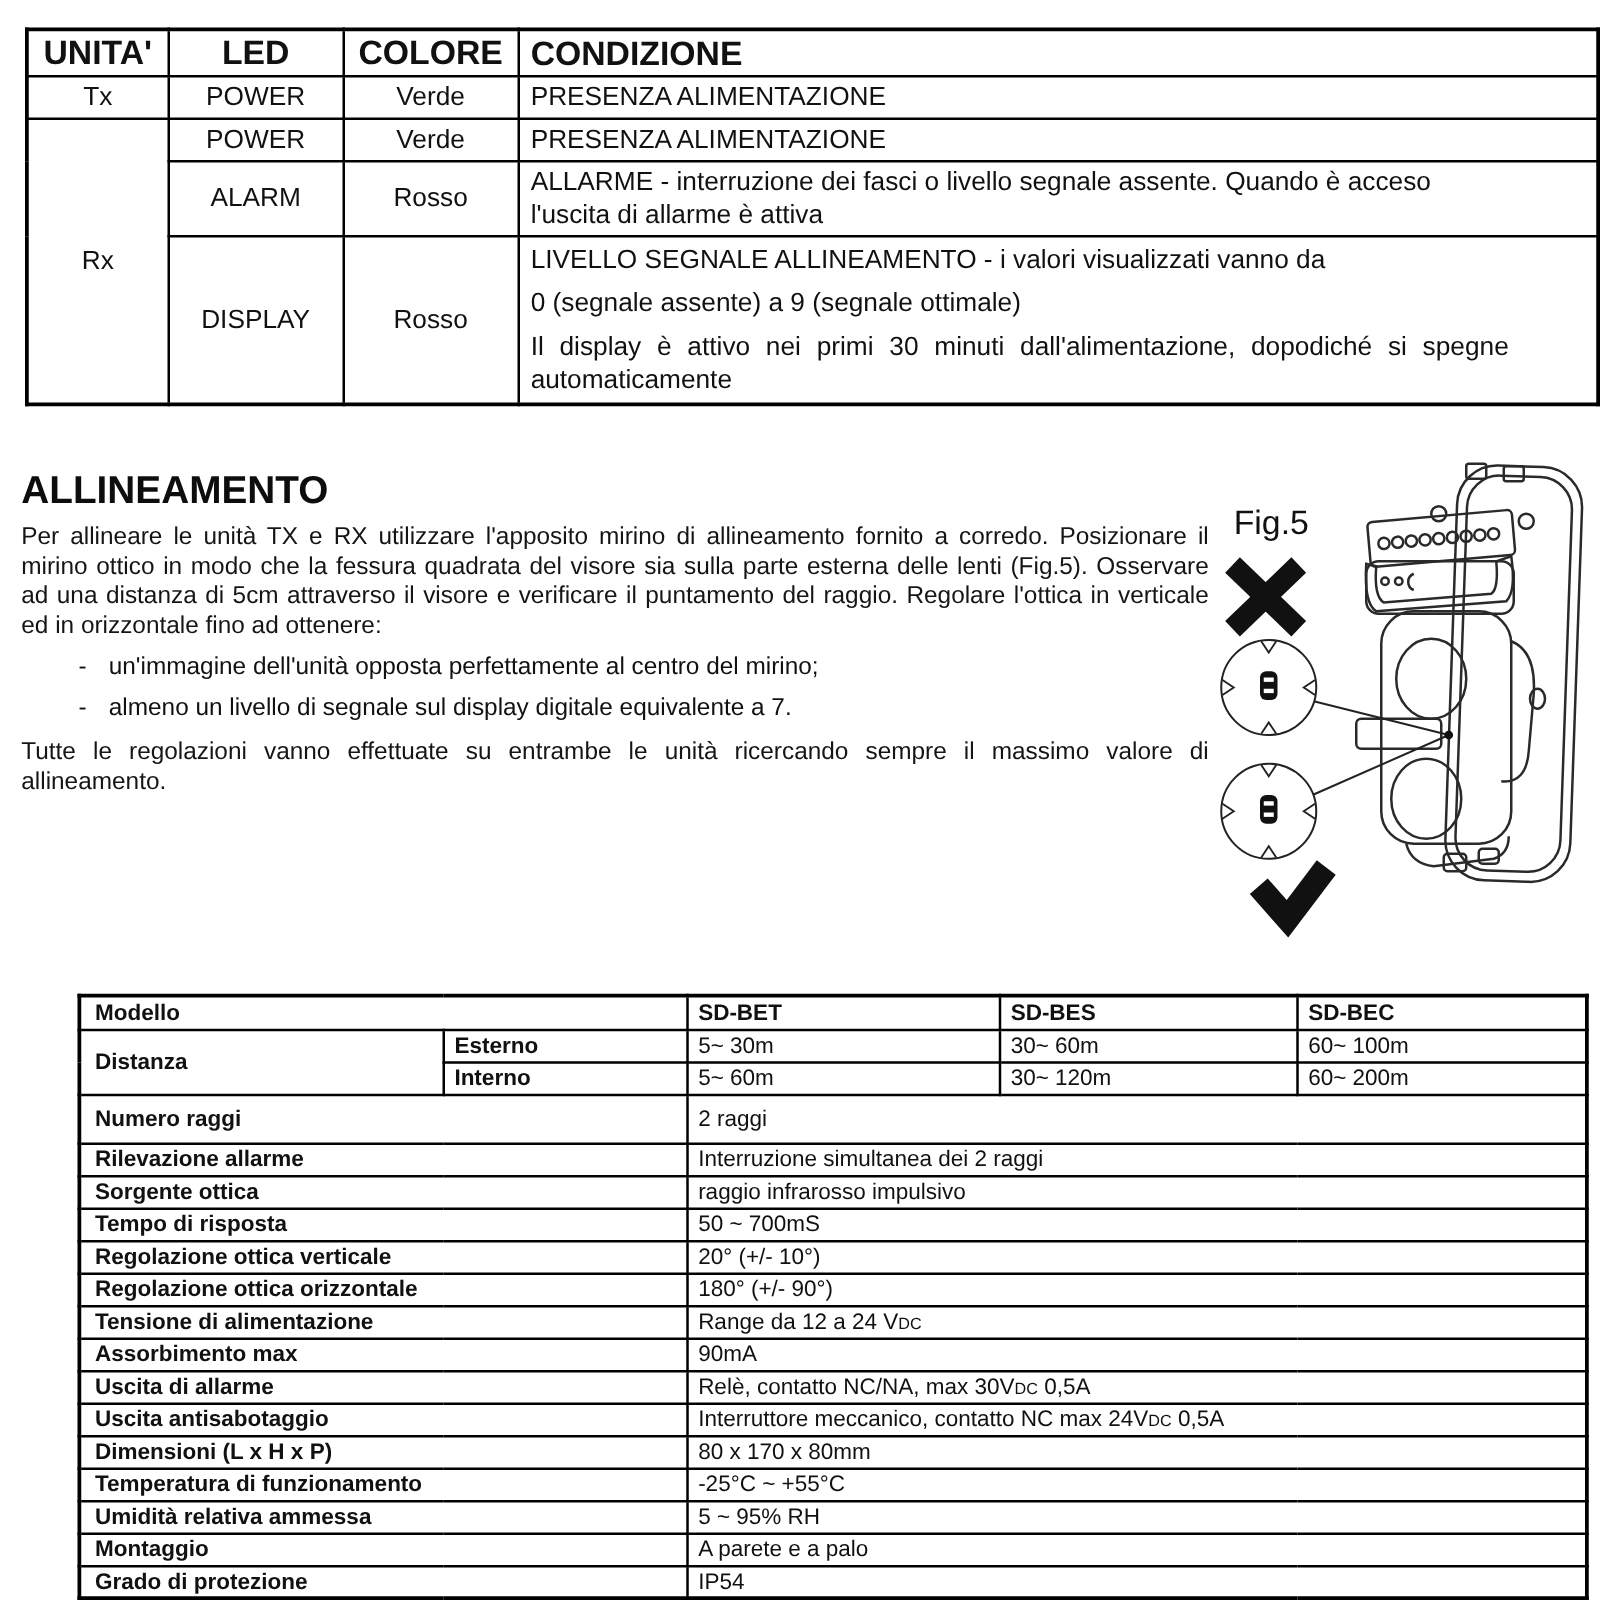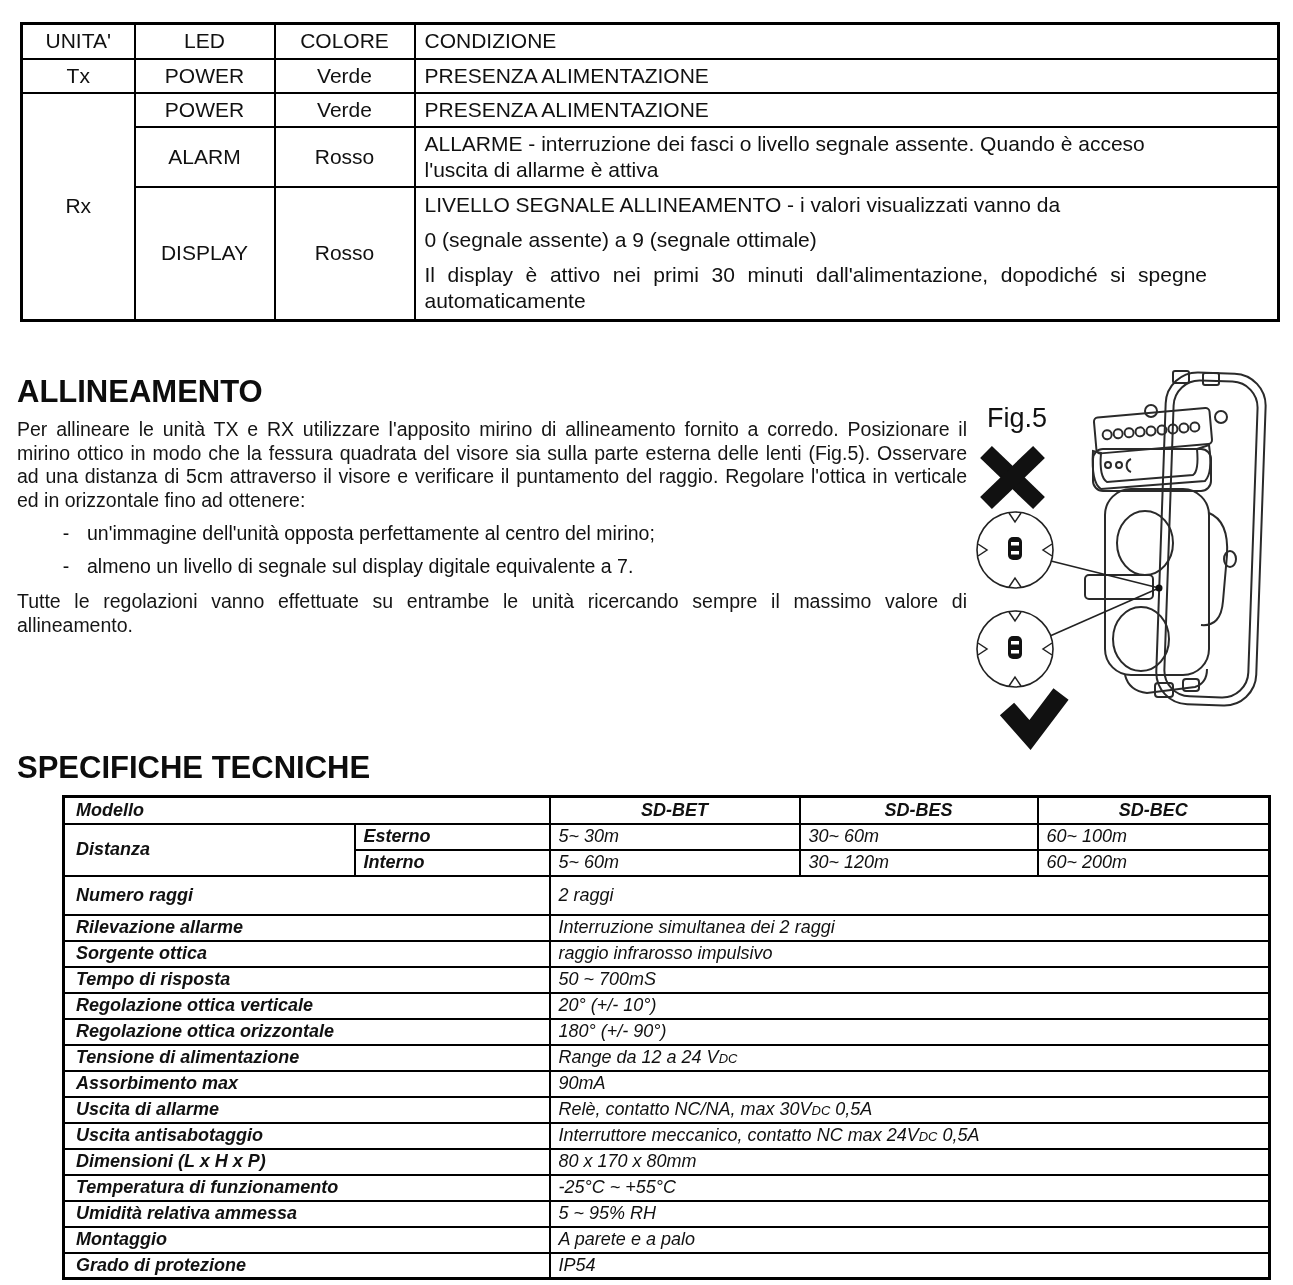--- a/index.html
+++ b/index.html
@@ -18,21 +18,21 @@
   .led-table {
     position: absolute; left: 20px; top: 22px; width: 1257px;
     border: 3px solid #000;
     font-size: 21px;
   }
   .led-table th, .led-table td {
     border: 2px solid #000;
     vertical-align: middle;
     padding: 2px 6px;
   }
-  .led-table th { font-weight: normal; font-size: 21px; }
+  .led-table th { font-weight: bold; font-size: 27px; }
   .led-table .center { text-align: center; }
   .led-table .cond { text-align: left; padding-left: 9px; padding-right: 70px; line-height: 26px; margin-left: 38px; }
   .led-table th.cond { padding-right: 6px; }
   .p2 { margin-top: 9px; }
   .just { text-align: justify; }
 
   
   .section-title {
     font-size: 31px; font-weight: bold; letter-spacing: 0px; color:#0d0d0d;
   }
@@ -54,24 +54,23 @@
   #specs-title { position: absolute; left: 17px; top: 750px; }
   .spec-table {
     position: absolute; left: 62px; top: 795px; width: 1206px;
     border: 3px solid #000;
     font-size: 18px;
   }
   .spec-table td, .spec-table th {
     border: 2px solid #000;
     vertical-align: middle;
     padding: 1px 8px;
-    font-style: italic;
   }
   .spec-table .lbl { font-weight: bold; padding-left: 11px; }
-  .spec-table .model-h { font-weight: bold; text-align: center; }
+  .spec-table .model-h { font-weight: bold; text-align: left; }
   .spec-table .val { text-align: left; }
   .sc { font-size: 0.72em; }
 </style>
 </head>
 <body>
 
 <div id="page">
 
   <table class="led-table">
     <colgroup>
@@ -213,21 +212,20 @@
         </g>
         <rect x="53" y="271" width="14" height="23" rx="5" fill="#111"></rect>
         <rect x="56" y="276" width="8" height="3.5" fill="#fff"></rect>
         <rect x="56" y="285" width="8" height="3.5" fill="#fff"></rect>
       </g>
 
       <path d="M52 344 L75 370 L106 329" stroke="#111" stroke-width="19" fill="none"></path>
     </svg>
   </div>
 
-  <div id="specs-title" class="section-title">SPECIFICHE TECNICHE</div>
 
   <table class="spec-table">
     <colgroup>
       <col style="width:291px">
         <col style="width:195px">
         <col style="width:250px">
         <col style="width:238px">
         <col style="width:232px">
     </colgroup>
     <tbody>

